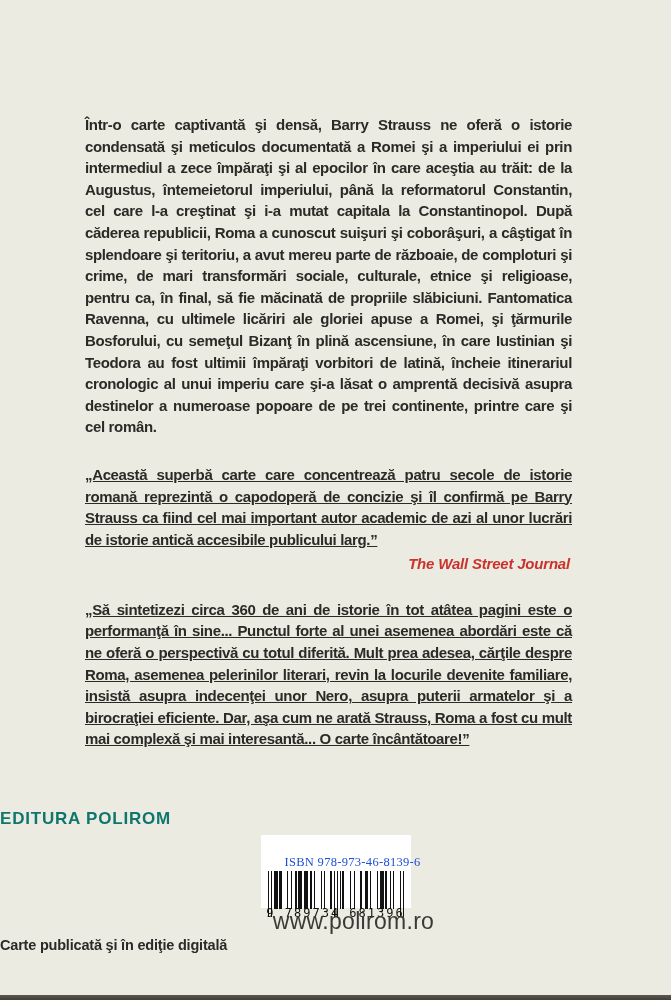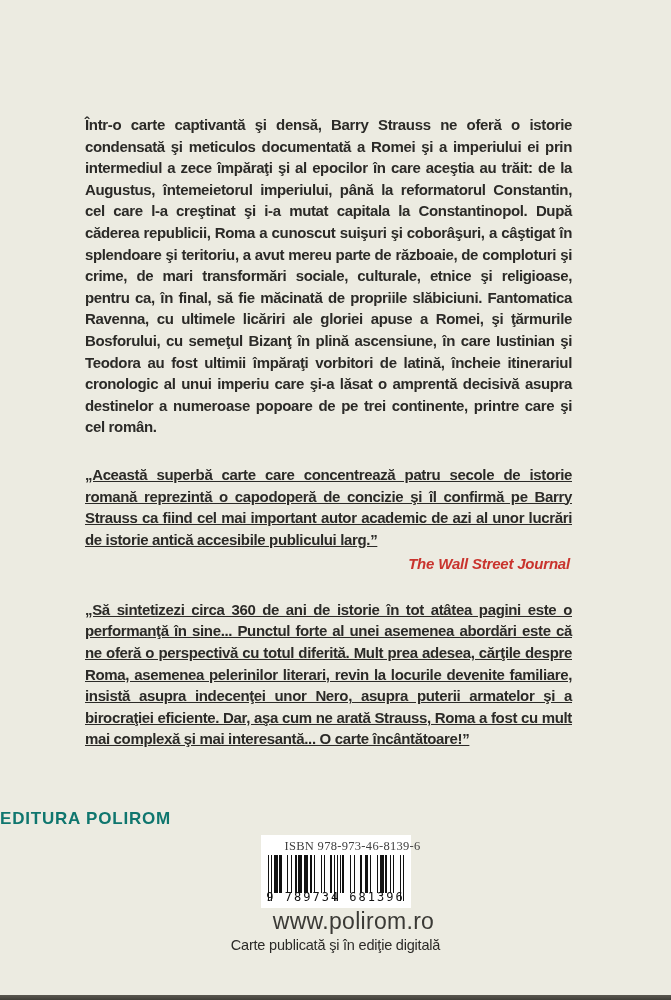--- a/index.html
+++ b/index.html
@@ -52,22 +52,22 @@
     transform: translateX(-50%);
     width: 150px;
     height: 73px;
     background: #ffffff;
     text-align: center;
   }
   .isbn-label {
     font-family: "Liberation Serif", "DejaVu Serif", serif;
     font-size: 12.5px;
     letter-spacing: 0.3px;
-    color: #404040;
-    padding-top: 4px;
+    color: #1d4ed8;
+    padding-top: 20px;
     white-space: nowrap;
     margin-left: 24px;
   }
   .barcode {
     display: block;
     margin: 1px auto 0;
     width: 136px;
     height: 46px;
   }
   .barcode rect { fill: #121212; }
@@ -88,23 +88,23 @@
     font-size: 23px;
     font-weight: 400;
     letter-spacing: 0.3px;
     color: #3b3a36;
     padding-left: 36px;
   }
   .digital-note {
     position: absolute;
     top: 937px;
     left: 0; right: 0;
-    text-align: center;
+    text-align: left;
     font-size: 14.5px;
-    font-weight: 400;
+    font-weight: 700;
     letter-spacing: -0.2px;
     color: #2b2a27;
   }
   .bottom-edge {
     position: absolute;
     bottom: 0;
     left: 0; right: 0;
     height: 5px;
     background: linear-gradient(#5a574f, #403e38);
   }

